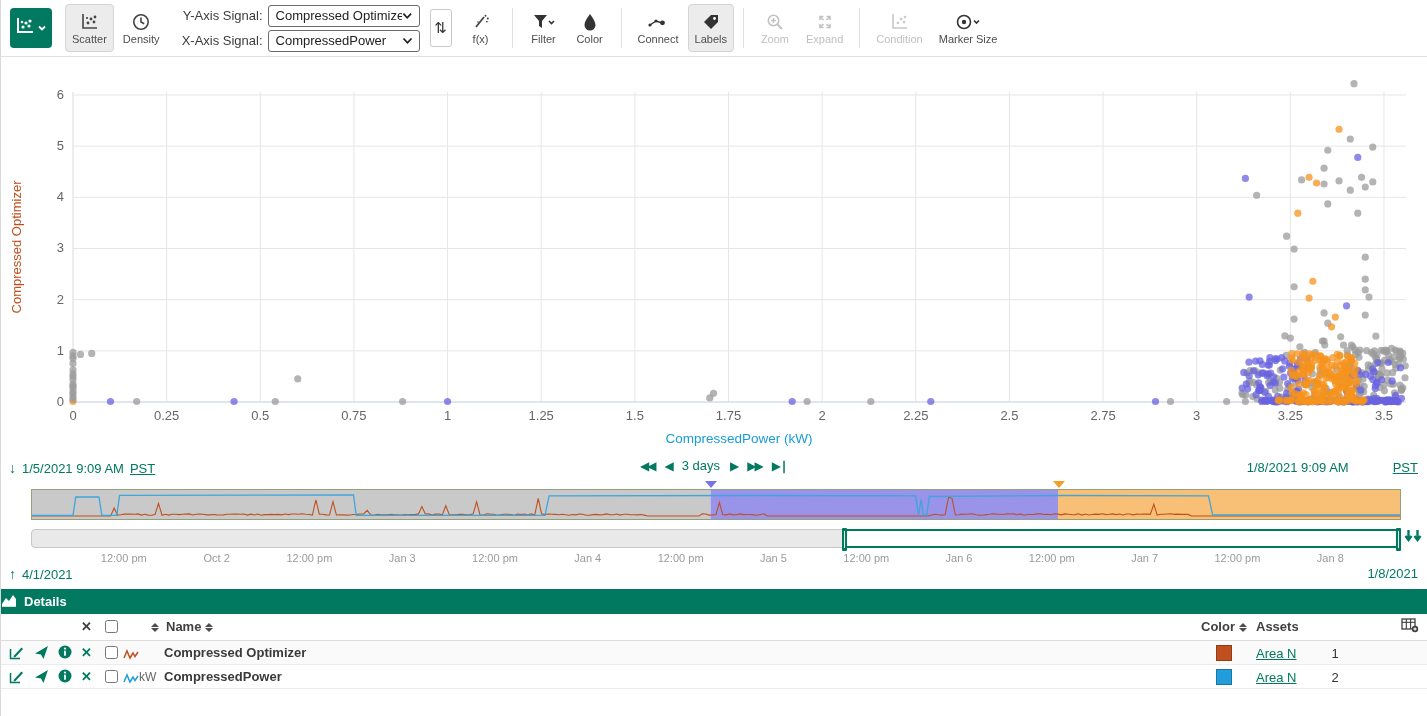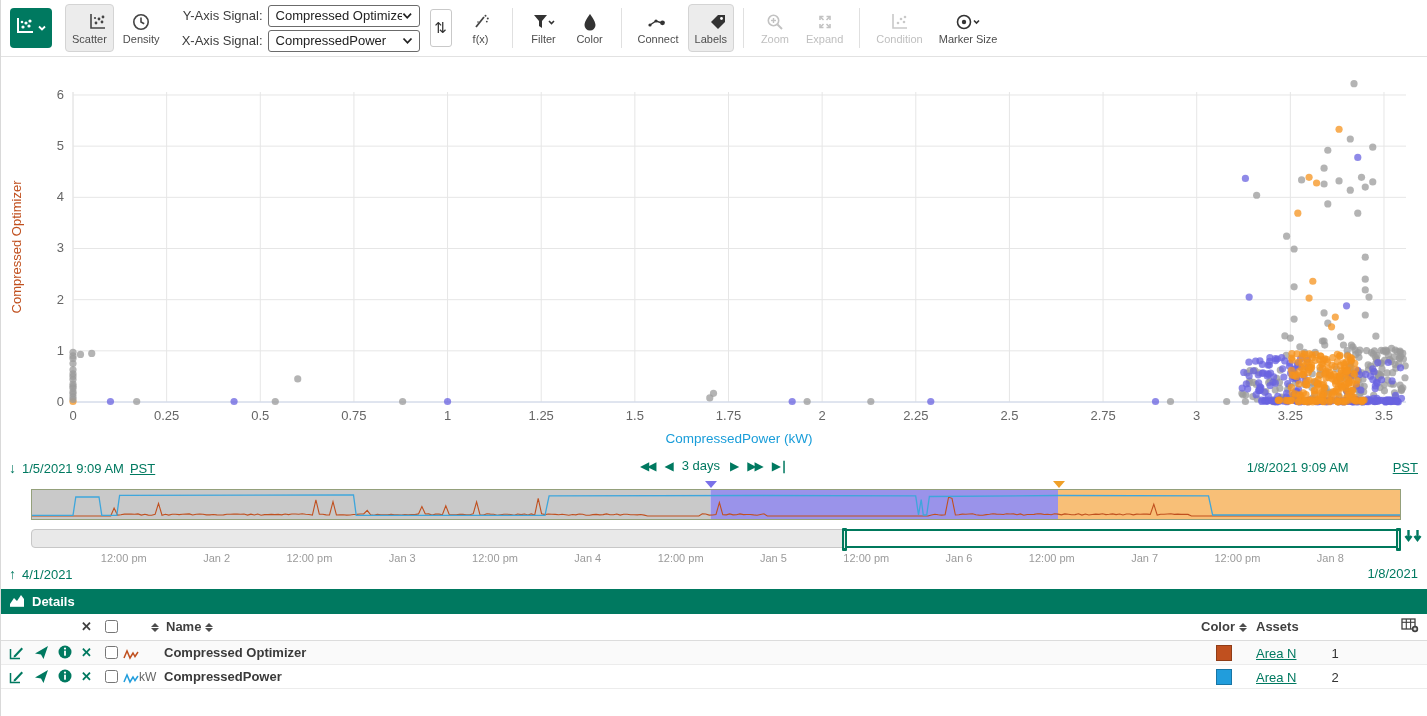--- a/index.html
+++ b/index.html
@@ -5,21 +5,21 @@
   * { margin:0; padding:0; box-sizing:border-box; }
   html,body { width:1427px; height:716px; background:#fff; font-family:"Liberation Sans", sans-serif; overflow:hidden; }
   #app { position:relative; width:1427px; height:716px; background:#fff; border-left:1px solid #d9d9d9; }
 
   
   #toolbar { position:absolute; top:0; left:0; width:1427px; height:57px; background:#fff; border-bottom:1px solid #e2e2e2; display:flex; align-items:center; }
   .chart-type-btn { width:42px; height:40px; background:#007960; border-radius:4px; margin:0 12px 0 9px; display:flex; align-items:center; justify-content:center; gap:2px; cursor:pointer; }
   .tool { display:flex; flex-direction:column; align-items:center; justify-content:center; min-width:44px; height:48px; padding:2px 6px; margin:0 1px; border:1px solid transparent; border-radius:4px; cursor:pointer; }
   .tool .ticon { height:20px; display:flex; align-items:flex-end; justify-content:center; }
   .tool .tlabel { font-size:11px; color:#4d4d4d; margin-top:2px; white-space:nowrap; }
-  .tool.active { background:#ececec; border-color:#d4d4d4;align-items:flex-end; }
+  .tool.active { background:#ececec; border-color:#d4d4d4; }
   .tool.disabled .tlabel { color:#bfbfbf; }
   .tsep { width:1px; height:40px; background:#e0e0e0; margin:0 8px; }
   .axis-pickers { display:flex; flex-direction:column; gap:3px; margin:0 4px 0 10px; }
   .axis-row { display:flex; align-items:center; gap:5px; }
   .axis-label { font-size:13px; color:#3c3c3c; width:85px; text-align:right; }
   .selectbox { width:152px; height:22px; border:1px solid #6b6b6b; border-radius:3px; background:#fff; display:flex; align-items:center; justify-content:space-between; padding:0 6px 0 7px; cursor:pointer; }
   .selectbox .selval { font-size:13px; color:#222; white-space:nowrap; overflow:hidden; }
   .swapbtn { width:22px; height:38px; border:1px solid #c9c9c9; border-radius:3px; background:#fff; display:flex; align-items:center; justify-content:center; font-size:15px; color:#333; margin:0 6px; cursor:pointer; }
 
   
@@ -50,21 +50,21 @@
   .axlabel { position:absolute; top:25px; transform:translateX(-50%); font-size:11px; color:#9a9a9a; white-space:nowrap; }
 
   
   #footer-dates { position:absolute; top:566px; left:0; width:1427px; height:20px; font-size:13px; color:#007960; }
   #fd-left { position:absolute; left:8px; display:flex; gap:6px; align-items:center; }
   #fd-center { position:absolute; left:0; width:1427px; text-align:center; }
   #fd-right { position:absolute; right:10px; }
   .varrow { font-weight:bold; font-size:14px; color:#007960; }
 
   
-  #details-bar { position:absolute; top:589px; left:0; width:1427px; height:25px; background:#007960; color:#fff; display:flex; align-items:center; gap:7px; padding-left:8px; }
+  #details-bar { position:absolute; top:589px; left:0; width:1427px; height:25px; background:#007960; color:#fff; display:flex; align-items:center; gap:7px; }
   #details-bar .dtitle { font-size:13px; font-weight:bold; }
   #details-header { position:absolute; top:614px; left:0; width:1427px; height:27px; border-bottom:1px solid #dcdcdc; font-size:13px; color:#3f3f3f; }
   .hcell { position:absolute; top:5px; }
   .sorticon { display:inline-flex; flex-direction:column; gap:1px; vertical-align:middle; margin-left:4px; }
   .sorticon i { width:0; height:0; border-left:4px solid transparent; border-right:4px solid transparent; display:block; }
   .sorticon .up { border-bottom:4px solid #4d4d4d; }
   .sorticon .dn { border-top:4px solid #4d4d4d; }
   .lane-up { width:0;height:0;border-left:4px solid transparent;border-right:4px solid transparent;border-bottom:5px solid #007960; display:inline-block; margin-left:6px; }
   .drow { position:absolute; left:0; width:1427px; height:24px; border-bottom:1px solid #ececec; font-size:13px; }
   .drow.alt { background:#fafafa; }
@@ -1034,21 +1034,21 @@
       </div>
     </div>
     <div id="autoupdate">
       <svg width="20" height="17" viewBox="0 0 20 17">
           <path d="M4.5 1 v8 M1.5 7 l3 4 3 -4" stroke="#007960" stroke-width="2.4" fill="none"></path>
           <path d="M13.5 1 v8 M10.5 7 l3 4 3 -4" stroke="#007960" stroke-width="2.4" fill="none"></path>
         </svg>
     </div>
     <div id="axis-labels">
         <div class="axlabel" style="left: 122.749px;">12:00 pm</div>
-        <div class="axlabel" style="left: 215.635px;">Jan 2</div>
+        <div class="axlabel" style="left: 215.635px;">Oct 2</div>
         <div class="axlabel" style="left: 308.384px;">12:00 pm</div>
         <div class="axlabel" style="left: 401.27px;">Jan 3</div>
         <div class="axlabel" style="left: 494.019px;">12:00 pm</div>
         <div class="axlabel" style="left: 586.768px;">Jan 4</div>
         <div class="axlabel" style="left: 679.654px;">12:00 pm</div>
         <div class="axlabel" style="left: 772.403px;">Jan 5</div>
         <div class="axlabel" style="left: 865.289px;">12:00 pm</div>
         <div class="axlabel" style="left: 958.038px;">Jan 6</div>
         <div class="axlabel" style="left: 1050.79px;">12:00 pm</div>
         <div class="axlabel" style="left: 1143.67px;">Jan 7</div>

